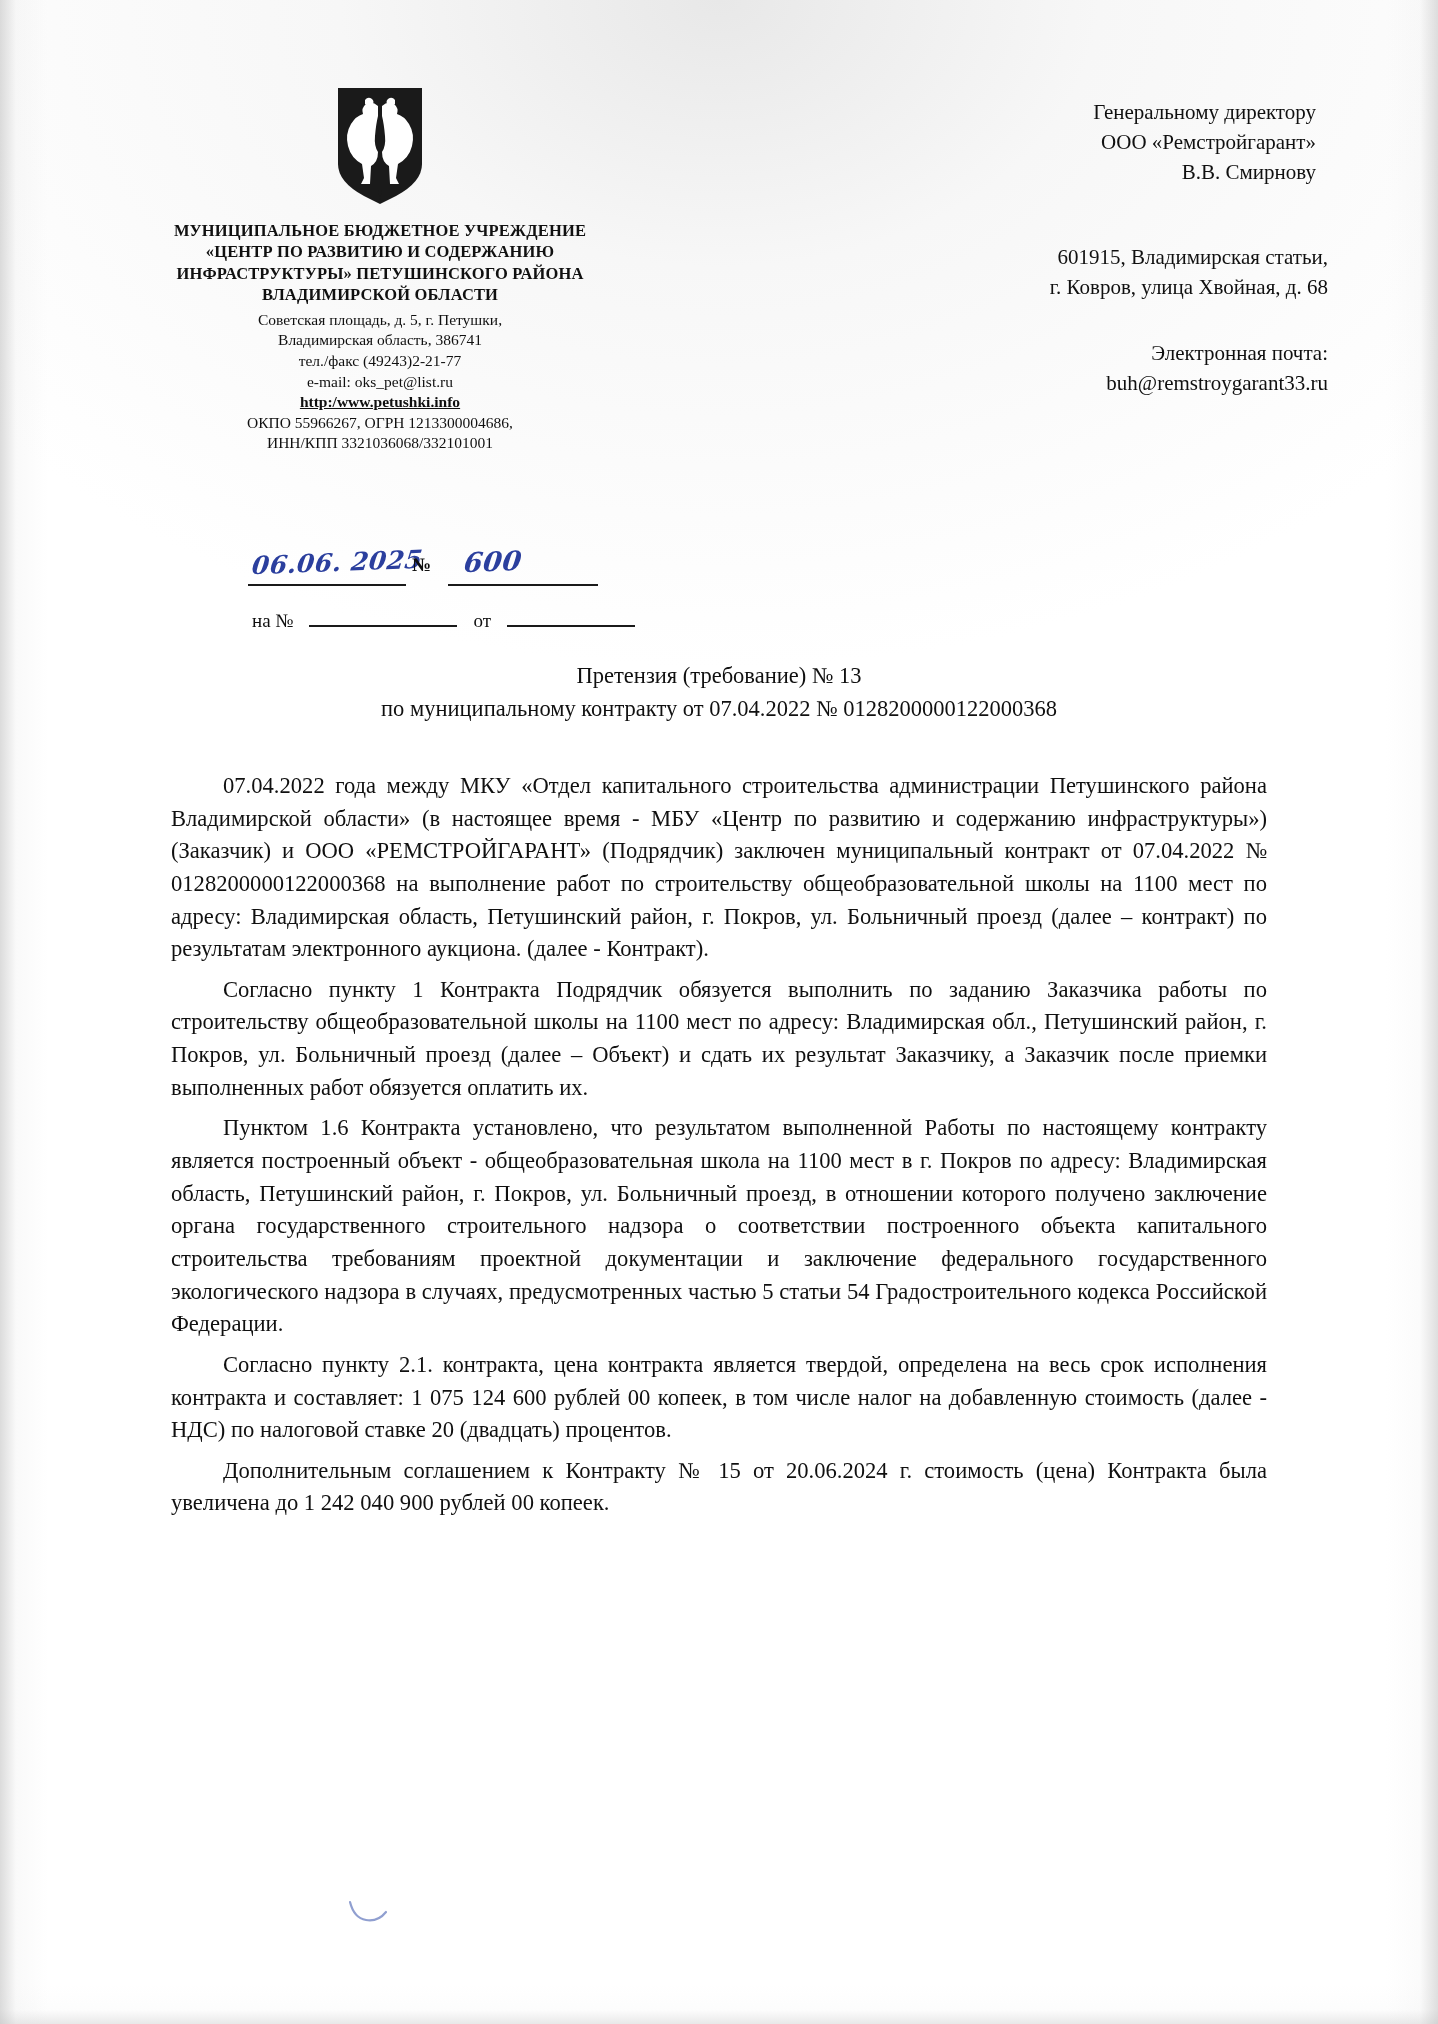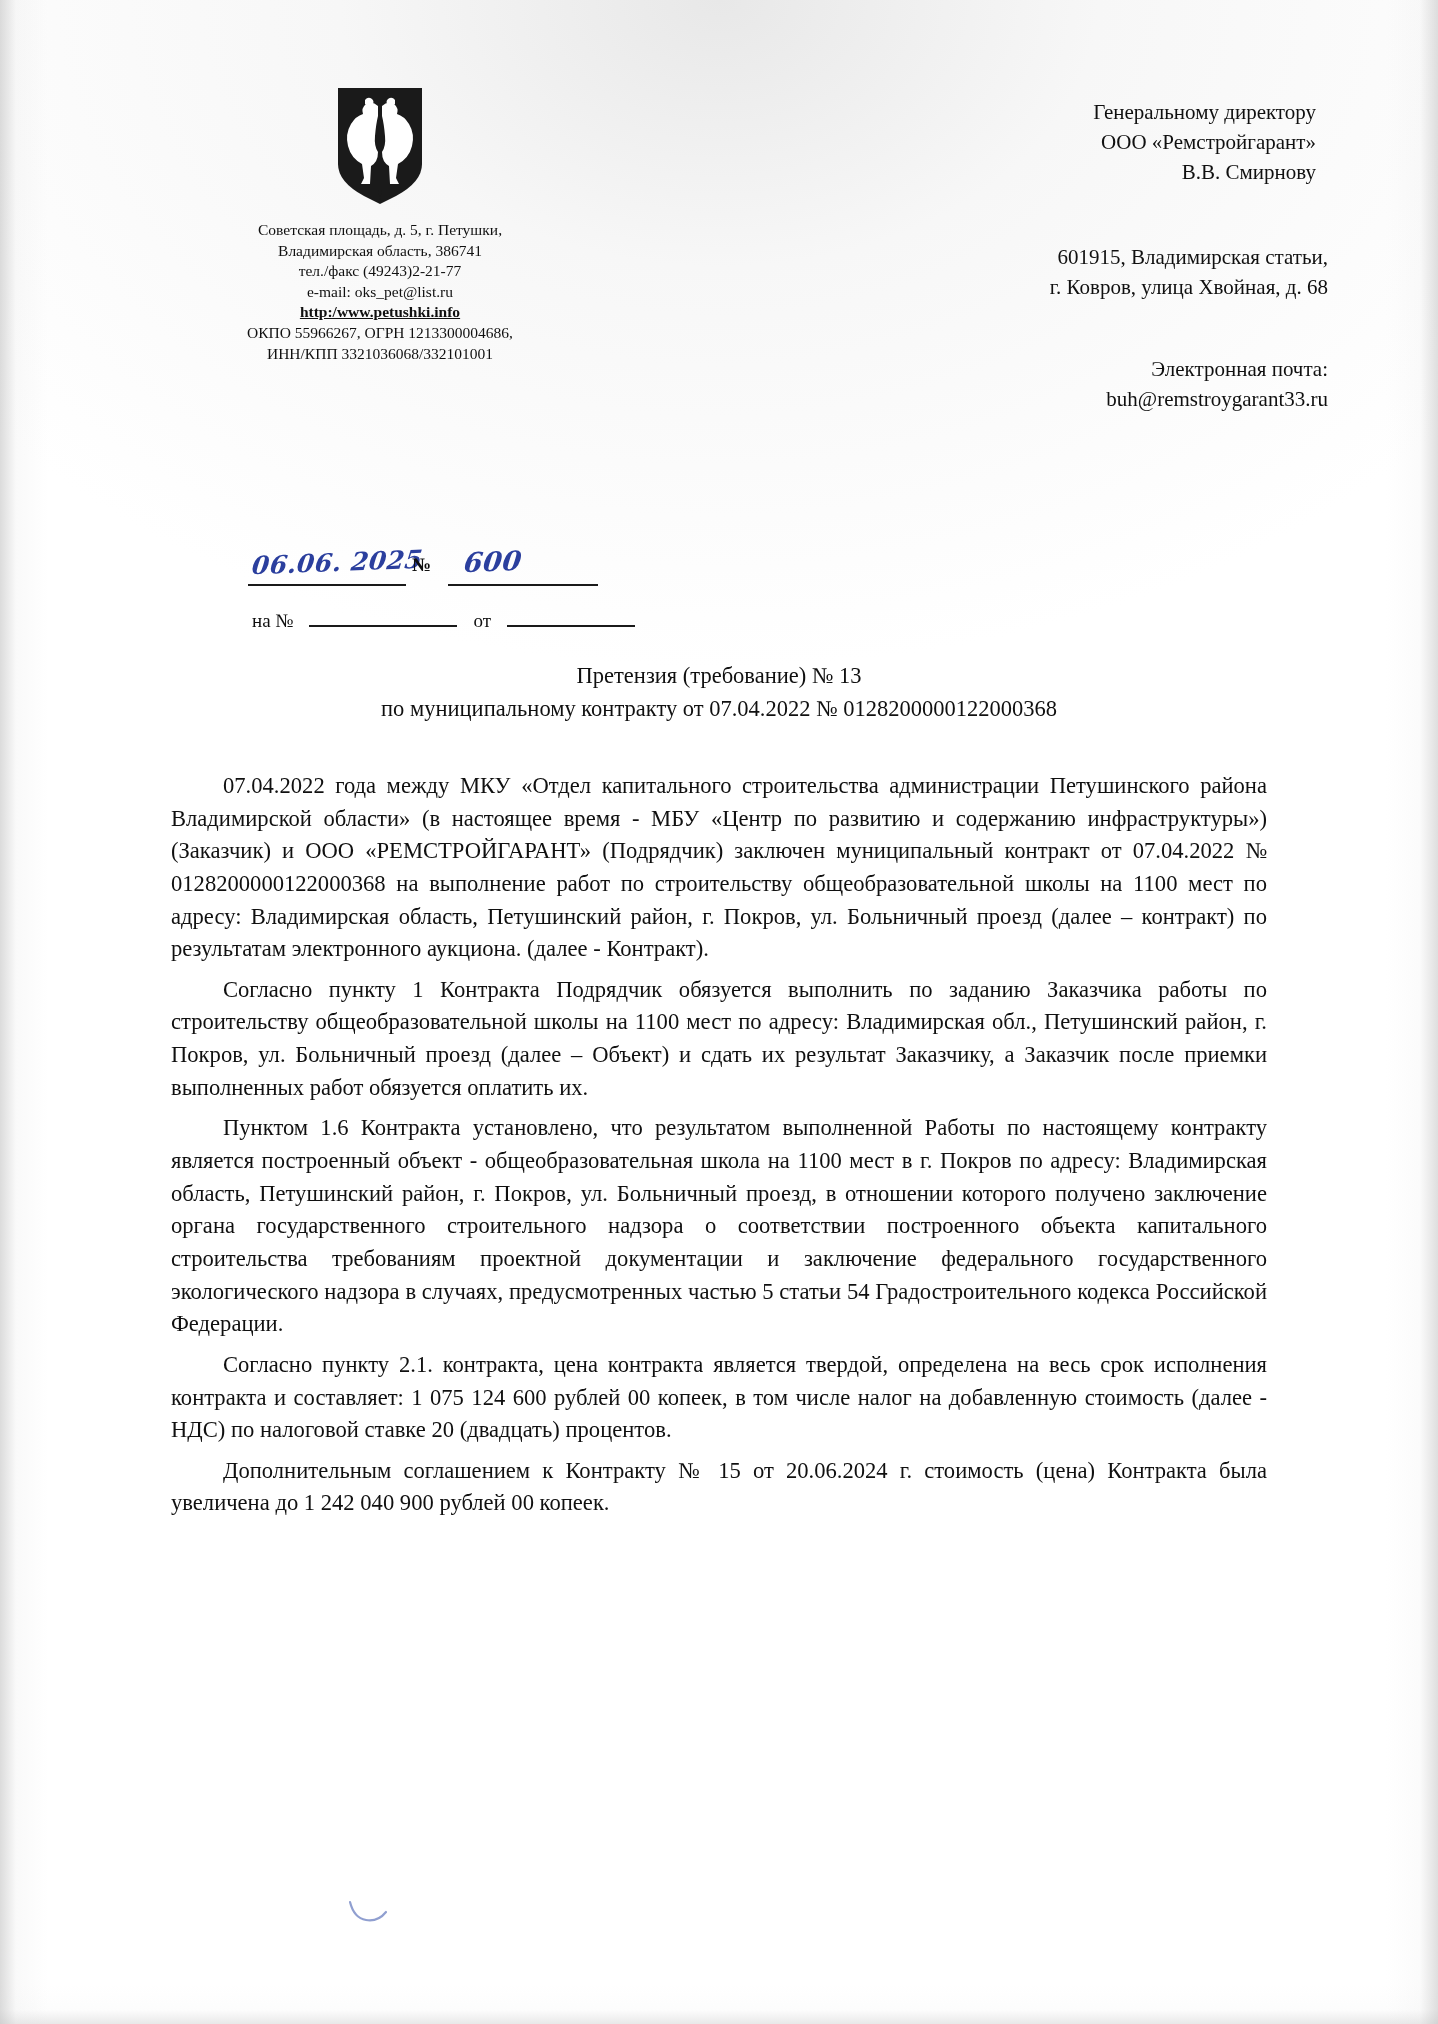--- a/index.html
+++ b/index.html
@@ -100,21 +100,21 @@
   .recipient div { white-space: nowrap; }
   .addr {
     font-size: 21px;
     line-height: 1.42;
     margin-top: 56px;
   }
   .addr div { white-space: nowrap; }
   .email-block {
     font-size: 21px;
     line-height: 1.42;
-    margin-top: 52px;
+    margin-top: 36px;
   }
   .email-block div { white-space: nowrap; }
 
   
   .datebar {
     position: absolute;
     left: 252px;
     top: 548px;
     width: 400px;
     height: 40px;
@@ -245,20 +245,26 @@
                      L30 92 L27 98 L36 98 L37 80 Q44 76 44 66 Q40 60 41 50 Q42 38 44 30 Z"></path>
             <path d="M31 14 Q34 10 38 13 Q41 16 38 19 Q34 21 31 18 Z"></path>
 
             <path d="M48 20 Q54 14 60 18 Q65 22 63 28 Q70 30 75 38 Q81 48 78 60 Q75 72 64 78
                      L62 92 L65 98 L56 98 L55 80 Q48 76 48 66 Q52 60 51 50 Q50 38 48 30 Z"></path>
             <path d="M61 14 Q58 10 54 13 Q51 16 54 19 Q58 21 61 18 Z"></path>
           </g>
           <path d="M44 104 L46 114 L48 104 Z" fill="#1a1a1a"></path>
         </svg>
 
+        <div class="org-title">
+          <div>МУНИЦИПАЛЬНОЕ БЮДЖЕТНОЕ УЧРЕЖДЕНИЕ</div>
+          <div>«ЦЕНТР ПО РАЗВИТИЮ И СОДЕРЖАНИЮ</div>
+          <div>ИНФРАСТРУКТУРЫ» ПЕТУШИНСКОГО РАЙОНА</div>
+          <div>ВЛАДИМИРСКОЙ ОБЛАСТИ</div>
+        </div>
 
         <div class="org-contacts">
           <div>Советская  площадь,  д. 5, г. Петушки,</div>
           <div>Владимирская область, 386741</div>
           <div>тел./факс (49243)2-21-77</div>
           <div>e-mail: oks_pet@list.ru</div>
           <div class="bold">http:/www.petushki.info</div>
           <div>ОКПО 55966267, ОГРН 1213300004686,</div>
           <div>ИНН/КПП 3321036068/332101001</div>
         </div>

